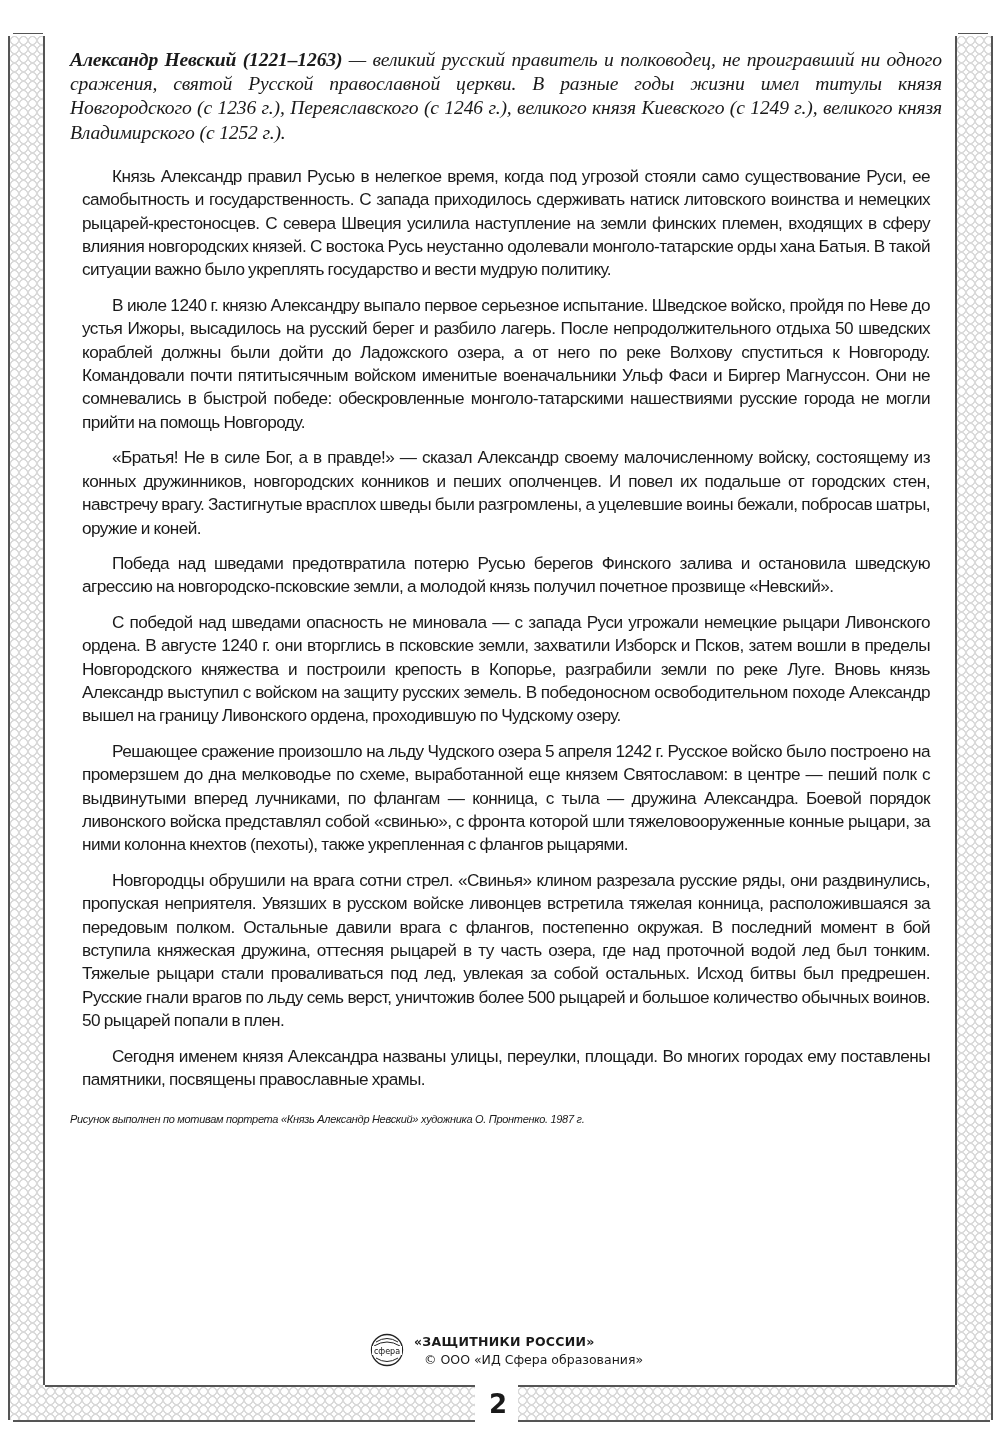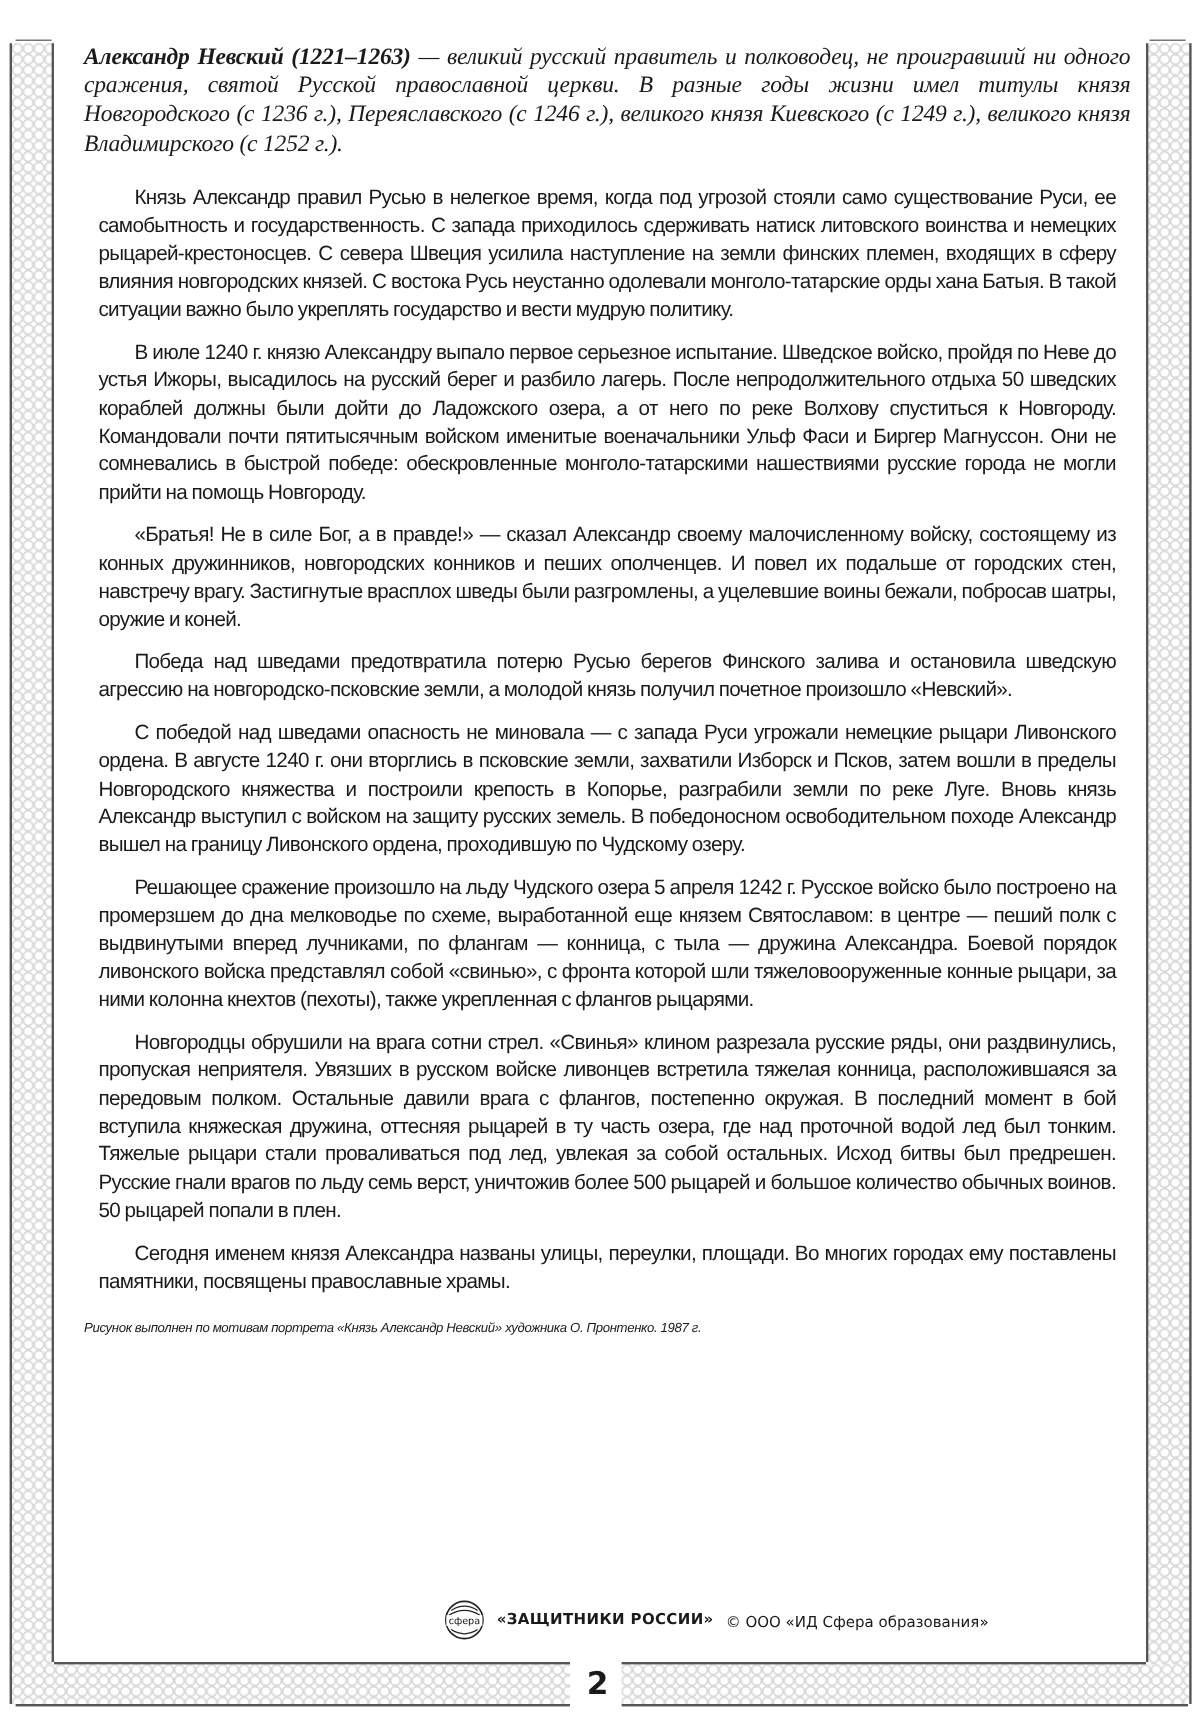--- a/index.html
+++ b/index.html
@@ -22,21 +22,21 @@
   #bottom-strip-b { left: 518px; top: 1387px; width: 473px; height: 33px; }
 
   .main { position: absolute; left: 70px; top: 36px; width: 872px; }
 
   .intro {
     font-family: "Liberation Serif", serif;
     font-style: italic;
     font-size: 19.6px;
     line-height: 24.2px;
     text-align: justify;
-    margin: 0 0 20px 0;
+    margin: 12px 0 20px 0;
     letter-spacing: -0.15px;
   }
   .intro b { font-weight: bold; }
 
   .body-text p {
     margin: 12px;
     font-family: "Liberation Sans Narrow", "Liberation Sans", sans-serif;
     font-size: 17.2px;
     line-height: 23.4px;
     text-align: justify;
@@ -55,21 +55,21 @@
     letter-spacing: -0.3px;
   }
 
   .footer {
     position: absolute; left: 370px; top: 1330px; height: 40px;
     display: flex; align-items: center; gap: 10px;
   }
   .logo {
     width: 34px; height: 34px; position: relative;
   }
-  .footer-lines { display: flex; }
+  .footer-lines { display: flex; flex-direction: column; }
   .series { font-family: "DejaVu Sans", sans-serif; font-weight: bold; font-size: 12.5px; letter-spacing: 0.3px; }
   .publisher { font-family: "DejaVu Sans", sans-serif; font-size: 12.5px; margin-top: 3px; margin-left: 10px; }
 
   .page-number {
     position: absolute; left: 478px; top: 1386px; width: 40px; text-align: center;
     font-family: "DejaVu Sans", sans-serif; font-weight: bold; font-size: 26px; line-height: 36px;
   }
 </style>
 </head>
 <body>
@@ -90,21 +90,21 @@
 <div class="border-line" style="left:13px;top:1420px;width:462px;height:2px;"></div>
 <div class="border-line" style="left:518px;top:1420px;width:472px;height:2px;"></div>
 
 <div class="main">
   <p class="intro"><b>Александр Невский (1221–1263)</b><span> — великий русский правитель и полководец, не проиграв­ший ни одного сражения, святой Русской православной церкви. В разные годы жизни имел титулы князя Новгородского (с 1236 г.), Переяславского (с 1246 г.), великого князя Киевского (с 1249 г.), великого князя Владимирского (с 1252 г.).</span></p>
 
   <div class="body-text">
     <p>Князь Александр правил Русью в нелегкое время, когда под угрозой стояли само существование Руси, ее самобытность и государственность. С запада приходилось сдерживать натиск литовского воинства и немецких рыцарей-крестоносцев. С севера Швеция усилила наступление на земли финских племен, входящих в сферу влияния новгородских князей. С востока Русь неустанно одолевали монголо-татарские орды хана Батыя. В такой ситуации важно было укреплять государство и вести мудрую политику.</p>
     <p>В июле 1240 г. князю Александру выпало первое серьезное испытание. Шведское войско, пройдя по Неве до устья Ижоры, высадилось на русский берег и разбило лагерь. После непродолжительного отдыха 50 шведских кораблей должны были дойти до Ладожского озера, а от него по реке Волхову спуститься к Новгороду. Командовали почти пятитысячным войском именитые военачальники Ульф Фаси и Биргер Магнуссон. Они не сомневались в быстрой победе: обескровленные монголо-татарскими нашествиями русские города не могли прийти на помощь Новгороду.</p>
     <p>«Братья! Не в силе Бог, а в правде!» — сказал Александр своему малочисленному войску, состоящему из конных дружинников, новгородских конников и пеших ополченцев. И повел их подальше от городских стен, навстречу врагу. Застигнутые врасплох шведы были разгромлены, а уцелевшие воины бежали, побросав шатры, оружие и коней.</p>
-    <p>Победа над шведами предотвратила потерю Русью берегов Финского залива и остановила шведскую агрессию на новгородско-псковские земли, а молодой князь получил почетное произошло «Невский».</p>
+    <p>Победа над шведами предотвратила потерю Русью берегов Финского залива и остановила шведскую агрессию на новгородско-псковские земли, а молодой князь получил почетное прозвище «Невский».</p>
     <p>С победой над шведами опасность не миновала — с запада Руси угрожали немецкие рыцари Ливонского ордена. В августе 1240 г. они вторглись в псковские земли, захватили Изборск и Псков, затем вошли в пределы Новгородского княжества и построили крепость в Копорье, разграбили земли по реке Луге. Вновь князь Александр выступил с войском на защиту русских земель. В победоносном освободительном походе Александр вышел на границу Ливонского ордена, проходившую по Чудскому озеру.</p>
     <p>Решающее сражение произошло на льду Чудского озера 5 апреля 1242 г. Русское войско было построено на промерзшем до дна мелководье по схеме, выработанной еще князем Святославом: в центре — пеший полк с выдвинутыми вперед лучниками, по флангам — конница, с тыла — дружина Александра. Боевой порядок ливонского войска представлял собой «свинью», с фронта которой шли тяжеловооруженные конные рыцари, за ними колонна кнехтов (пехоты), также укрепленная с флангов рыцарями.</p>
     <p>Новгородцы обрушили на врага сотни стрел. «Свинья» клином разрезала русские ряды, они раздвинулись, пропуская неприятеля. Увязших в русском войске ливонцев встретила тяжелая конница, расположившаяся за передовым полком. Остальные давили врага с флангов, постепенно окружая. В последний момент в бой вступила княжеская дружина, оттесняя рыцарей в ту часть озера, где над проточной водой лед был тонким. Тяжелые рыцари стали проваливаться под лед, увлекая за собой остальных. Исход битвы был предрешен. Русские гнали врагов по льду семь верст, уничтожив более 500 рыцарей и большое количество обычных воинов. 50 рыцарей попали в плен.</p>
     <p>Сегодня именем князя Александра названы улицы, переулки, площади. Во многих городах ему поставлены памятники, посвящены православные храмы.</p>
   </div>
 
   <div class="caption">Рисунок выполнен по мотивам портрета «Князь Александр Невский» художника О. Пронтенко. 1987 г.</div>
 </div>
 
 <div class="footer">

